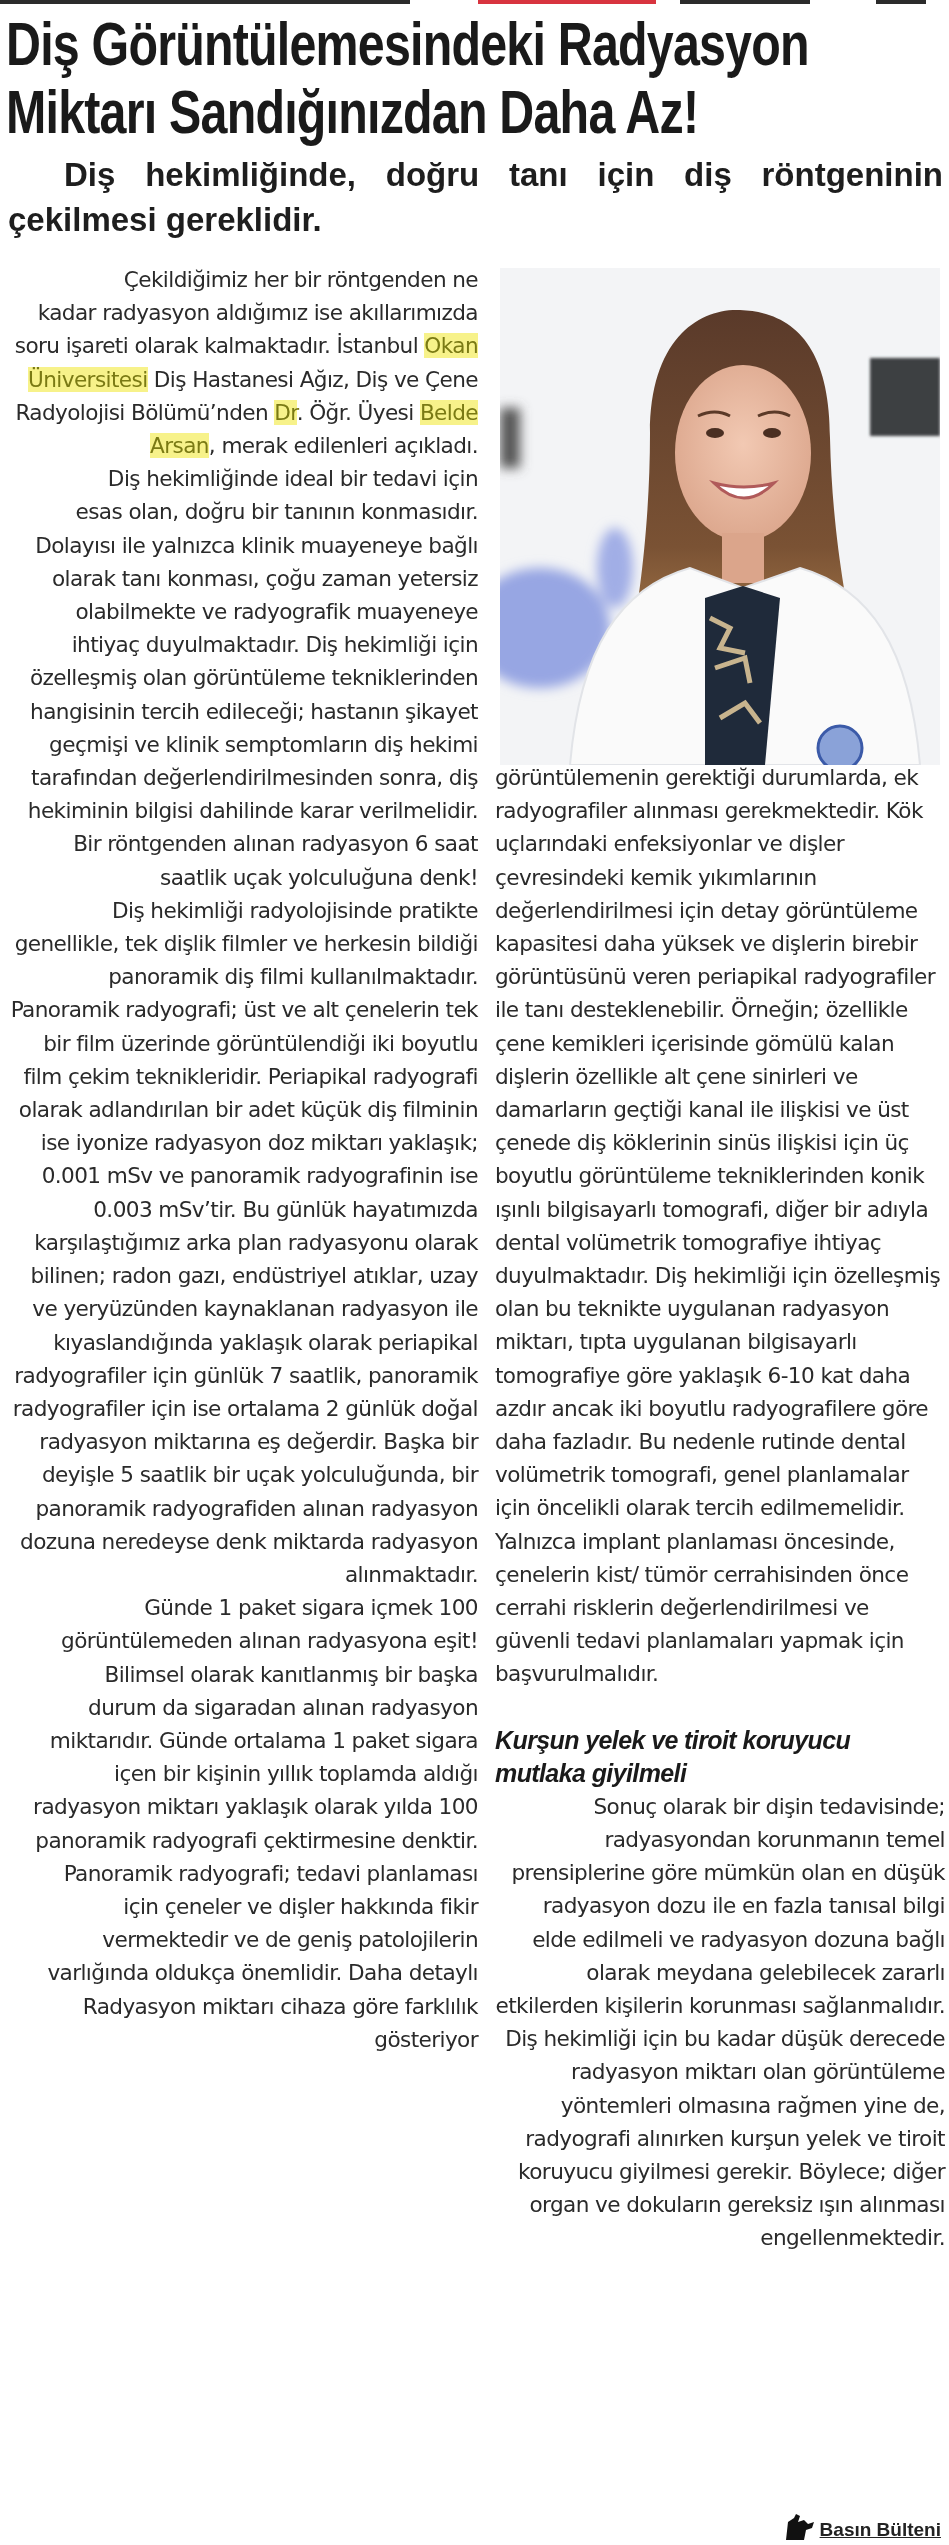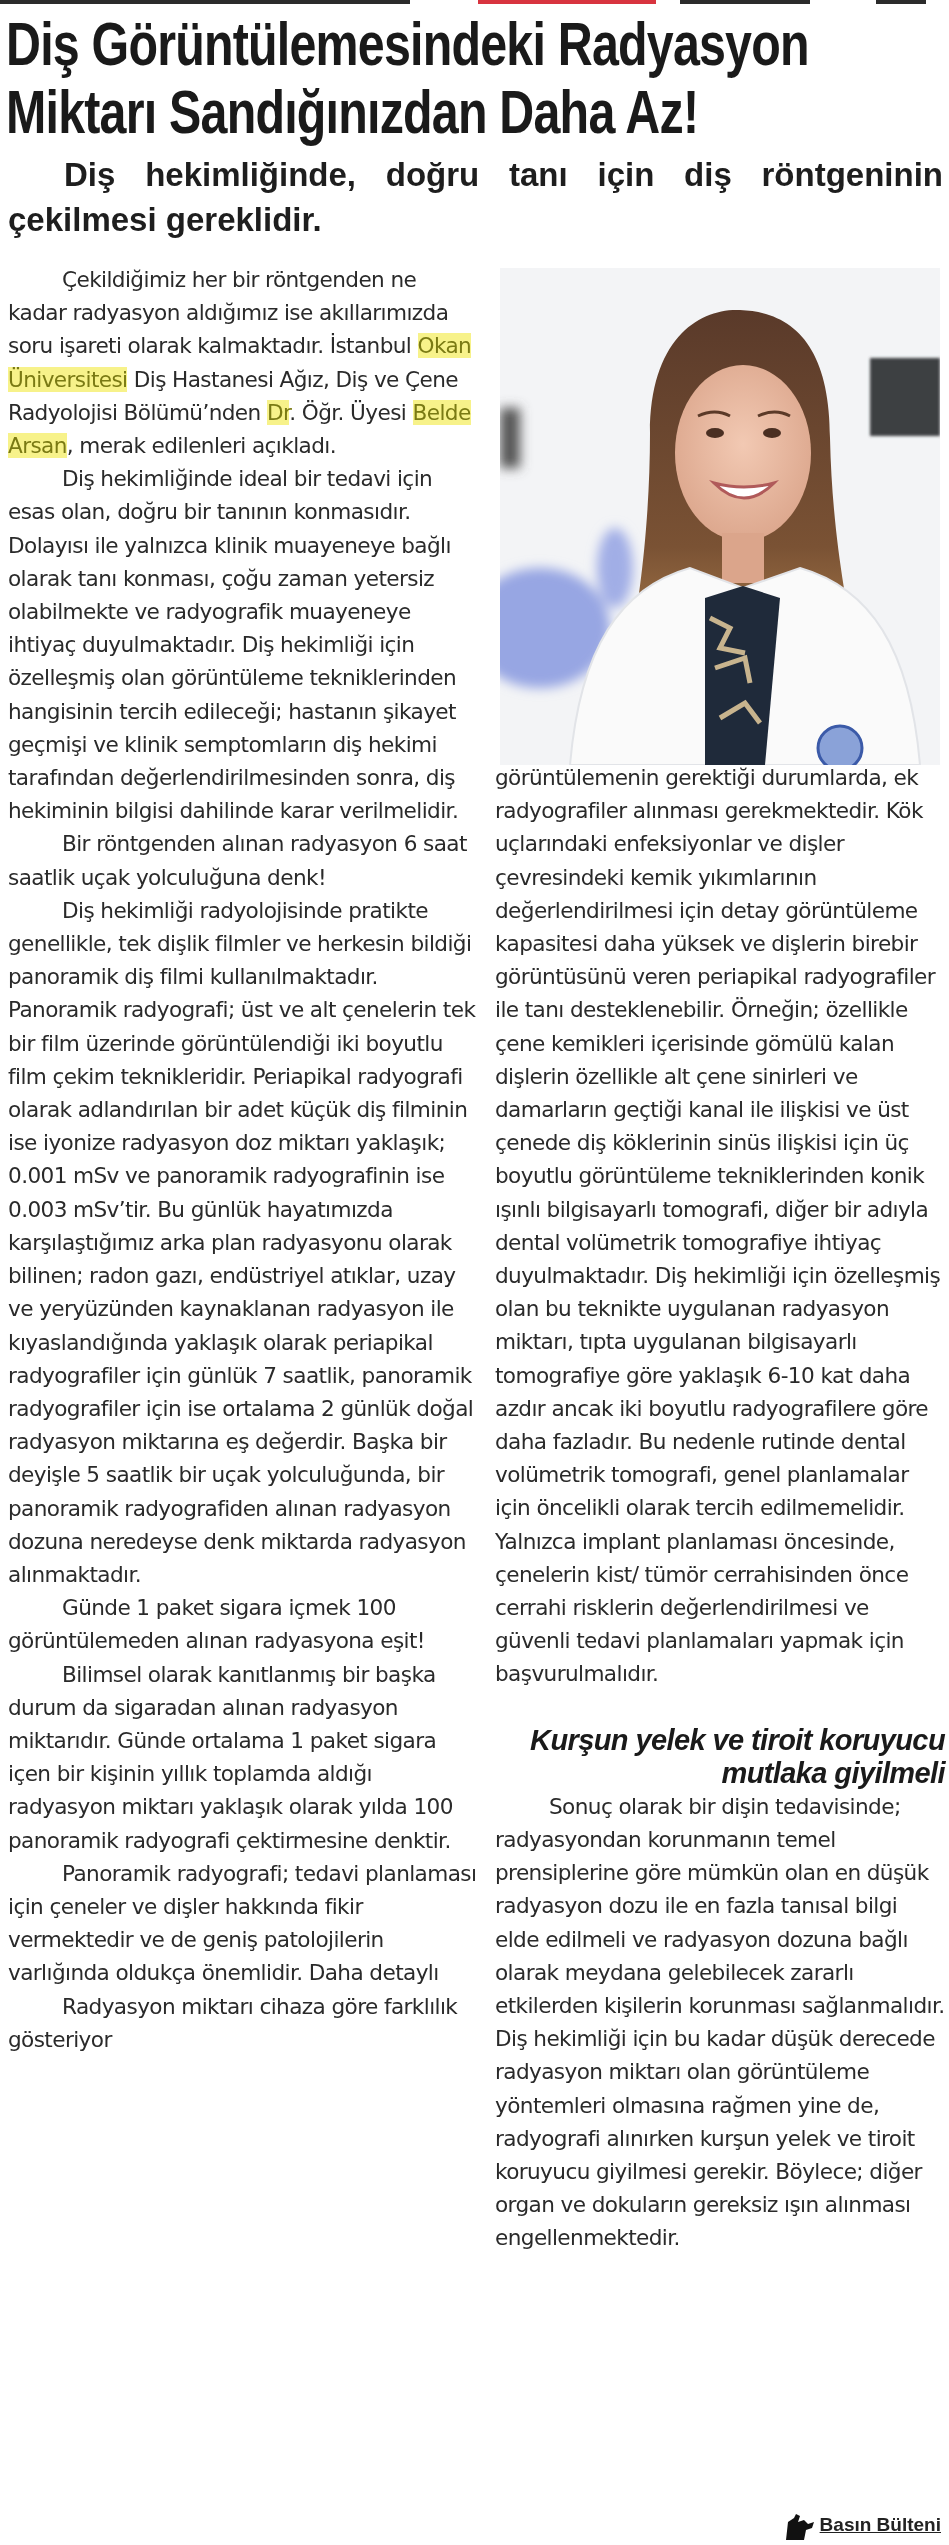--- a/index.html
+++ b/index.html
@@ -31,38 +31,38 @@
 
   .col {
     position: absolute;
     font-family: "DejaVu Sans", sans-serif;
     font-size: 21.6px; line-height: 33.2px; color: #2a2a2a;
     letter-spacing: -0.6px; word-spacing: 0px;
   }
   .col.left { left: 8px; top: 263px; width: 470px; }
   .col.right { left: 495px; top: 761px; width: 450px; }
   .col p { margin: 0; }
-  .col p.ind { text-indent: 54px; }
+  .col p.ind { text-indent: 54px; text-align: right; }
   .hl { background: #f7f28a; color: #7a7a14; }
 
   .subhead {
     font-family: "Liberation Sans", sans-serif; font-weight: 700; font-style: italic;
-    font-size: 29px; line-height: 33px; color: #1a1a1a; text-align: right;
+    font-size: 25px; line-height: 33px; color: #1a1a1a; text-align: left;
     margin: 33px 0 0 0;
   }
 
   .photo {
     position: absolute; left: 500px; top: 268px; width: 440px; height: 497px;
     overflow: hidden; background: #f4f5f6;
   }
 
   .credit {
     position: absolute; right: 8px; top: 2514px;
     font-family: "Liberation Sans", sans-serif; font-weight: 700;
-    font-size: 19px; color: #222; display: flex; align-items: flex-start; gap: 4px;
+    font-size: 19px; color: #222; display: flex; align-items: center; gap: 4px;
   }
   .credit .lbl { text-decoration: underline; }
 </style>
 </head>
 <body>
 
 <div class="topstrip">
   <div class="seg a"></div>
   <div class="seg b"></div>
   <div class="seg c"></div>

